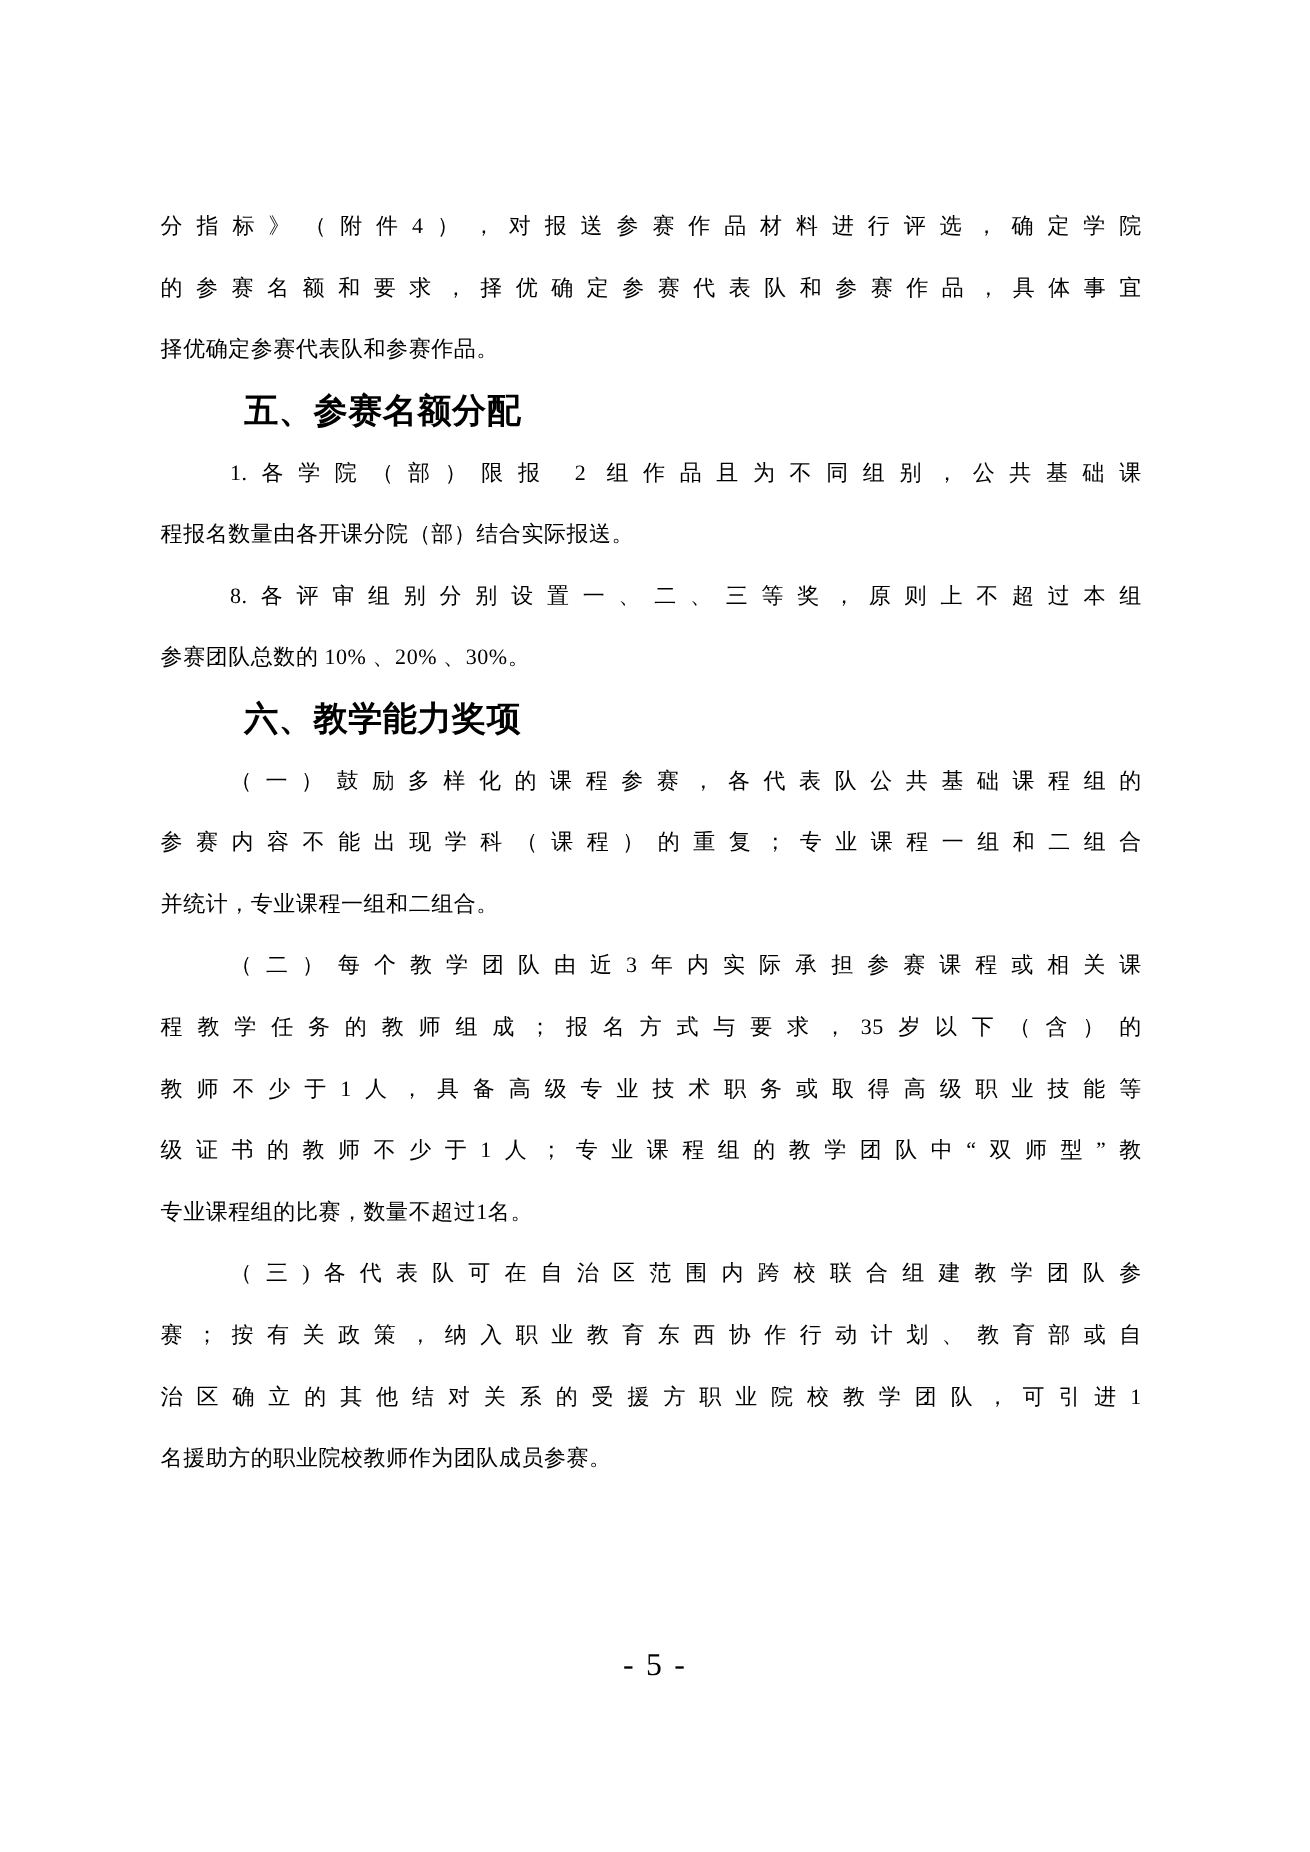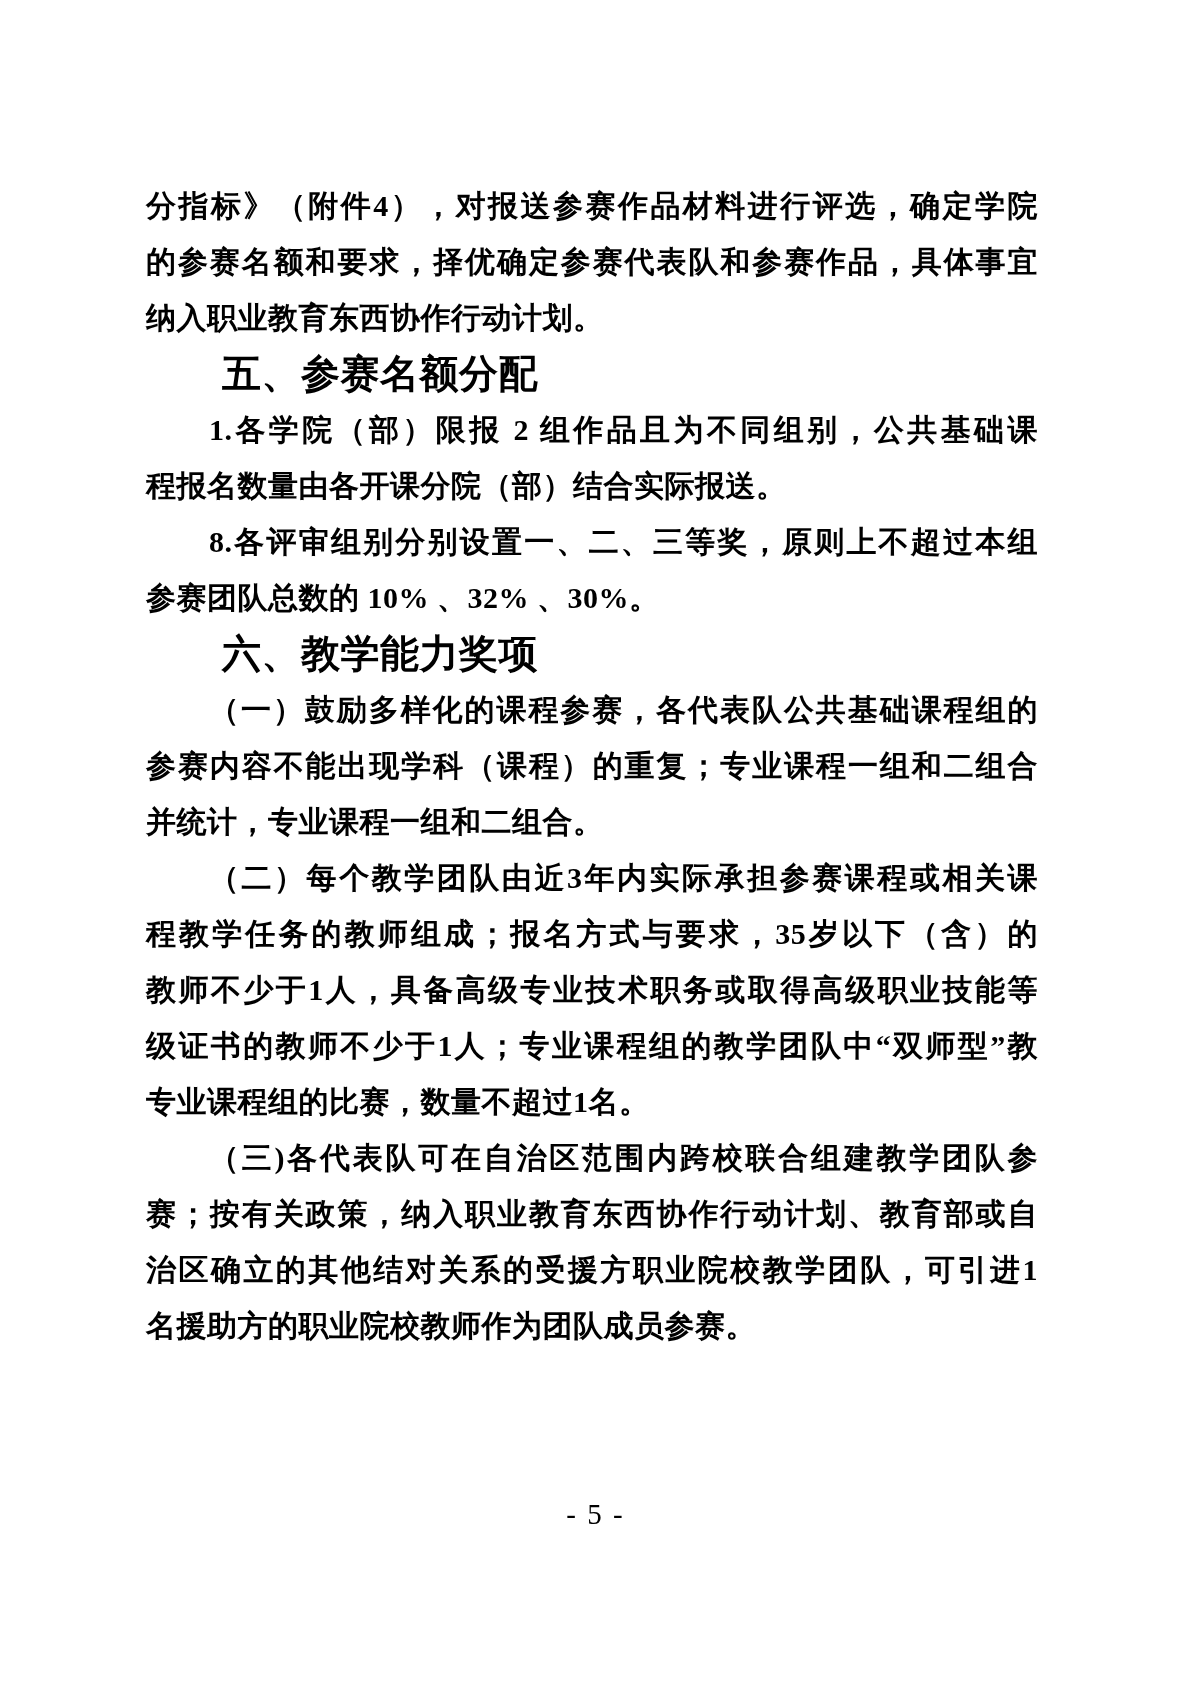--- a/index.html
+++ b/index.html
@@ -16,38 +16,37 @@
     font-family: "Liberation Serif", serif;
     overflow: hidden;
   }
   .content {
     position: absolute;
     left: 146px;
     top: 178px;
     width: 892px;
   }
   .ln {
-    font-size: 30px;
+    font-size: 20px;
     line-height: 56px;
     height: 56px;
     text-align: justify;
     text-align-last: justify;
     letter-spacing: 0.5px;
-    font-weight: bold;
   }
   .ind {
     text-indent: 63px;
   }
   .end {
     text-align-last: left;
   }
   .hd {
     font-family: "Liberation Sans", sans-serif;
     font-weight: bold;
-    font-size: 39px;
+    font-size: 31px;
     text-align-last: left;
     text-indent: 76px;
   }
   .pagenum {
     position: absolute;
     left: 0;
     top: 1494px;
     width: 100%;
     text-align: center;
     font-size: 29px;
@@ -55,26 +54,26 @@
     letter-spacing: 2px;
   }
 </style>
 </head>
 <body>
 
 <div class="doc">
   <div class="content">
     <div class="ln">分指标》（附件4），对报送参赛作品材料进行评选，确定学院</div>
     <div class="ln">的参赛名额和要求，择优确定参赛代表队和参赛作品，具体事宜</div>
-    <div class="ln end">纳入职业教育东西协作行动计划。</div>
+    <div class="ln end">择优确定参赛代表队和参赛作品。</div>
     <div class="ln hd">五、参赛名额分配</div>
     <div class="ln ind">1.各学院（部）限报 2 组作品且为不同组别，公共基础课</div>
     <div class="ln end">程报名数量由各开课分院（部）结合实际报送。</div>
     <div class="ln ind">8.各评审组别分别设置一、二、三等奖，原则上不超过本组</div>
-    <div class="ln end">参赛团队总数的 10% 、32% 、30%。</div>
+    <div class="ln end">参赛团队总数的 10% 、20% 、30%。</div>
     <div class="ln hd">六、教学能力奖项</div>
     <div class="ln ind">（一）鼓励多样化的课程参赛，各代表队公共基础课程组的</div>
     <div class="ln">参赛内容不能出现学科（课程）的重复；专业课程一组和二组合</div>
     <div class="ln end">并统计，专业课程一组和二组合。</div>
     <div class="ln ind">（二）每个教学团队由近3年内实际承担参赛课程或相关课</div>
     <div class="ln">程教学任务的教师组成；报名方式与要求，35岁以下（含）的</div>
     <div class="ln">教师不少于1人，具备高级专业技术职务或取得高级职业技能等</div>
     <div class="ln">级证书的教师不少于1人；专业课程组的教学团队中“双师型”教</div>
     <div class="ln end">专业课程组的比赛，数量不超过1名。</div>
     <div class="ln ind">（三)各代表队可在自治区范围内跨校联合组建教学团队参</div>

